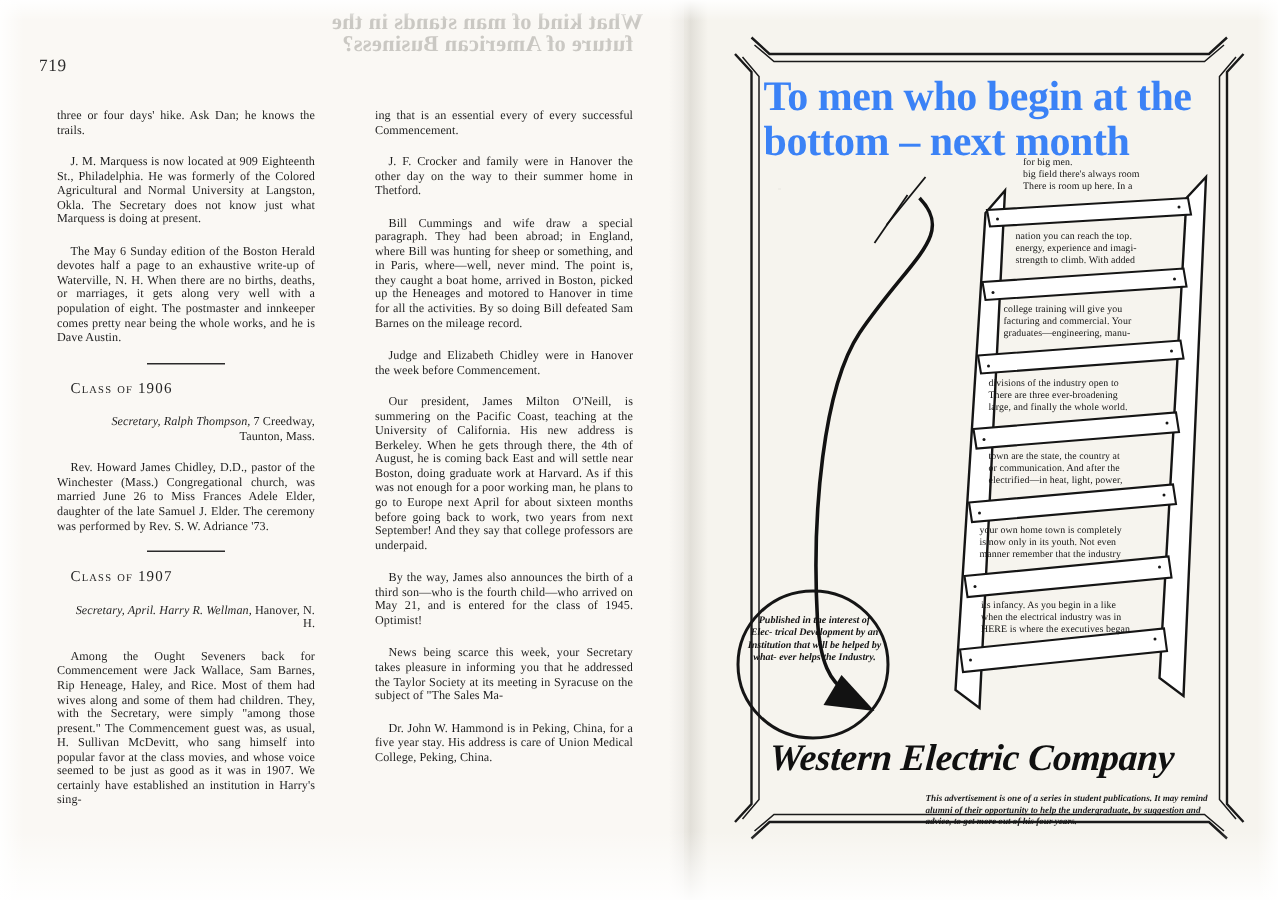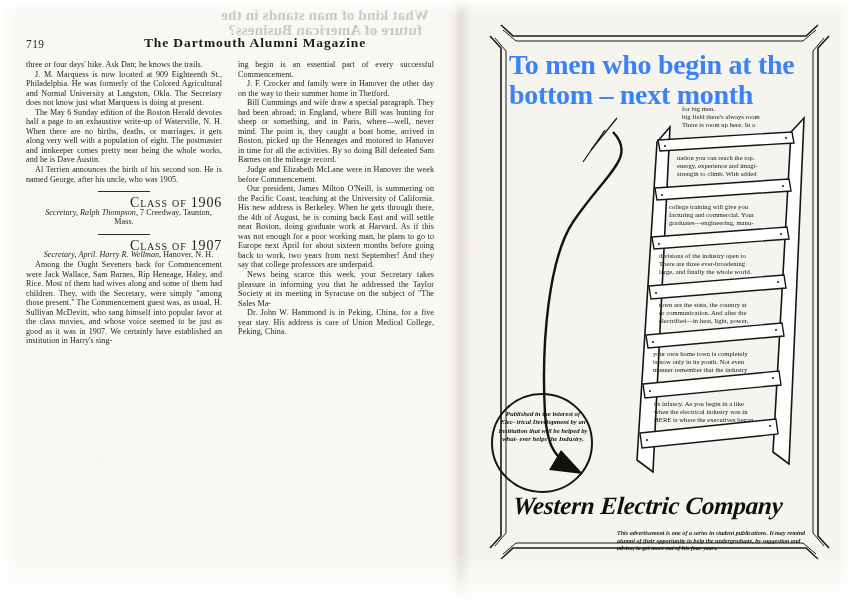--- a/index.html
+++ b/index.html
@@ -92,41 +92,41 @@
     line-height: 9.55px;
     text-align: justify;
     color: #1f1f1f;
     letter-spacing: 0.05px;
     -webkit-hyphens: none; hyphens: none;
   }
   #col-1 { left: 26px; }
   #col-2 { left: 238px; }
 
   .col p {
-    margin: 0;
+    margin: 12px;
     text-indent: 9px;
   }
   .col p.cont { text-indent: 0; }
 
   .rule {
     width: 52px; height: 1px;
     background: #2a2a2a;
     margin: 7px auto 6px auto;
   }
   .class-head {
-    text-align: right;
-    font-size: 14px;
+    text-align: left;
+    font-size: 10px;
     letter-spacing: 0.8px;
     margin: 0 0 1px 0;
     text-indent: 0;
     font-variant: small-caps;
     text-transform: none;
   }
   .secretary {
-    text-align: center;
+    text-align: right;
     font-style: italic;
     font-size: 8.1px;
     line-height: 9.6px;
     margin: 0 0 2px 0;
     text-indent: 0;
   }
   .secretary .rom { font-style: normal; }
 
   
   #ad {
@@ -220,44 +220,44 @@
 <div id="scan">
 
   <div class="leaf" id="leaf-left"></div>
   <div class="leaf" id="leaf-right"></div>
   <div id="gutter"></div>
 
   <div id="bleed">What kind of man stands in the
 future of American Business?</div>
 
   <div id="folio">719</div>
-  <div id="running-head">The Dartmouth Alumni Magazine</div>
 
   <div class="col" id="col-1">
     <p class="cont">three or four days' hike.  Ask Dan; he knows the trails.</p>
     <p>J. M. Marquess is now located at 909 Eighteenth St., Philadelphia.  He was formerly of the Colored Agricultural and Normal University at Langston, Okla.  The Secretary does not know just what Marquess is doing at present.</p>
     <p>The May 6 Sunday edition of the Boston Herald devotes half a page to an exhaustive write-up of Waterville, N. H.  When there are no births, deaths, or marriages, it gets along very well with a population of eight.  The postmaster and innkeeper comes pretty near being the whole works, and he is Dave Austin.</p>
-    <p>Al Terrien announces the birth of his second son.  He is named George, after his uncle, who was 1905.</p>
 
     <div class="rule"></div>
     <p class="class-head">Class of 1906</p>
     <p class="secretary"><span>Secretary, Ralph Thompson,</span><span class="rom"> 7 Creedway, Taunton, Mass.</span></p>
+    <p>Rev. Howard James Chidley, D.D., pastor of the Winchester (Mass.) Congregational church, was married June 26 to Miss Frances Adele Elder, daughter of the late Samuel J. Elder.  The ceremony was performed by Rev. S. W. Adriance '73.</p>
 
     <div class="rule"></div>
     <p class="class-head">Class of 1907</p>
     <p class="secretary"><span>Secretary, April. Harry R. Wellman,</span><span class="rom"> Hanover, N. H.</span></p>
     <p>Among the Ought Seveners back for Commencement were Jack Wallace, Sam Barnes, Rip Heneage, Haley, and Rice.  Most of them had wives along and some of them had children.  They, with the Secretary, were simply "among those present."  The Commencement guest was, as usual, H. Sullivan McDevitt, who sang himself into popular favor at the class movies, and whose voice seemed to be just as good as it was in 1907.  We certainly have established an institution in Harry's sing-</p>
   </div>
 
   <div class="col" id="col-2">
-    <p class="cont">ing begin is an essential part of every successful Commencement.</p>
+    <p class="cont">ing that is an essential every of every successful Commencement.</p>
     <p>J. F. Crocker and family were in Hanover the other day on the way to their summer home in Thetford.</p>
     <p>Bill Cummings and wife draw a special paragraph.  They had been abroad; in England, where Bill was hunting for sheep or something, and in Paris, where—well, never mind.  The point is, they caught a boat home, arrived in Boston, picked up the Heneages and motored to Hanover in time for all the activities.  By so doing Bill defeated Sam Barnes on the mileage record.</p>
-    <p>Judge and Elizabeth McLane were in Hanover the week before Commencement.</p>
+    <p>Judge and Elizabeth Chidley were in Hanover the week before Commencement.</p>
     <p>Our president, James Milton O'Neill, is summering on the Pacific Coast, teaching at the University of California.  His new address is Berkeley.  When he gets through there, the 4th of August, he is coming back East and will settle near Boston, doing graduate work at Harvard.  As if this was not enough for a poor working man, he plans to go to Europe next April for about sixteen months before going back to work, two years from next September!  And they say that college professors are underpaid.</p>
+    <p>By the way, James also announces the birth of a third son—who is the fourth child—who arrived on May 21, and is entered for the class of 1945.  Optimist!</p>
     <p>News being scarce this week, your Secretary takes pleasure in informing you that he addressed the Taylor Society at its meeting in Syracuse on the subject of "The Sales Ma-</p>
     <p>Dr. John W. Hammond is in Peking, China, for a five year stay.  His address is care of Union Medical College, Peking, China.</p>
   </div>
 
   <div id="ad">
 
     <div id="ad-frame">
       <svg width="345" height="540" viewBox="0 0 345 540">
         <path d="M14,3 L26,14 L319,14 L331,3" fill="none" stroke="#1a1a1a" stroke-width="1.6"></path>
         <path d="M16,8 L29,19 L316,19 L329,8" fill="none" stroke="#1a1a1a" stroke-width="1"></path>

